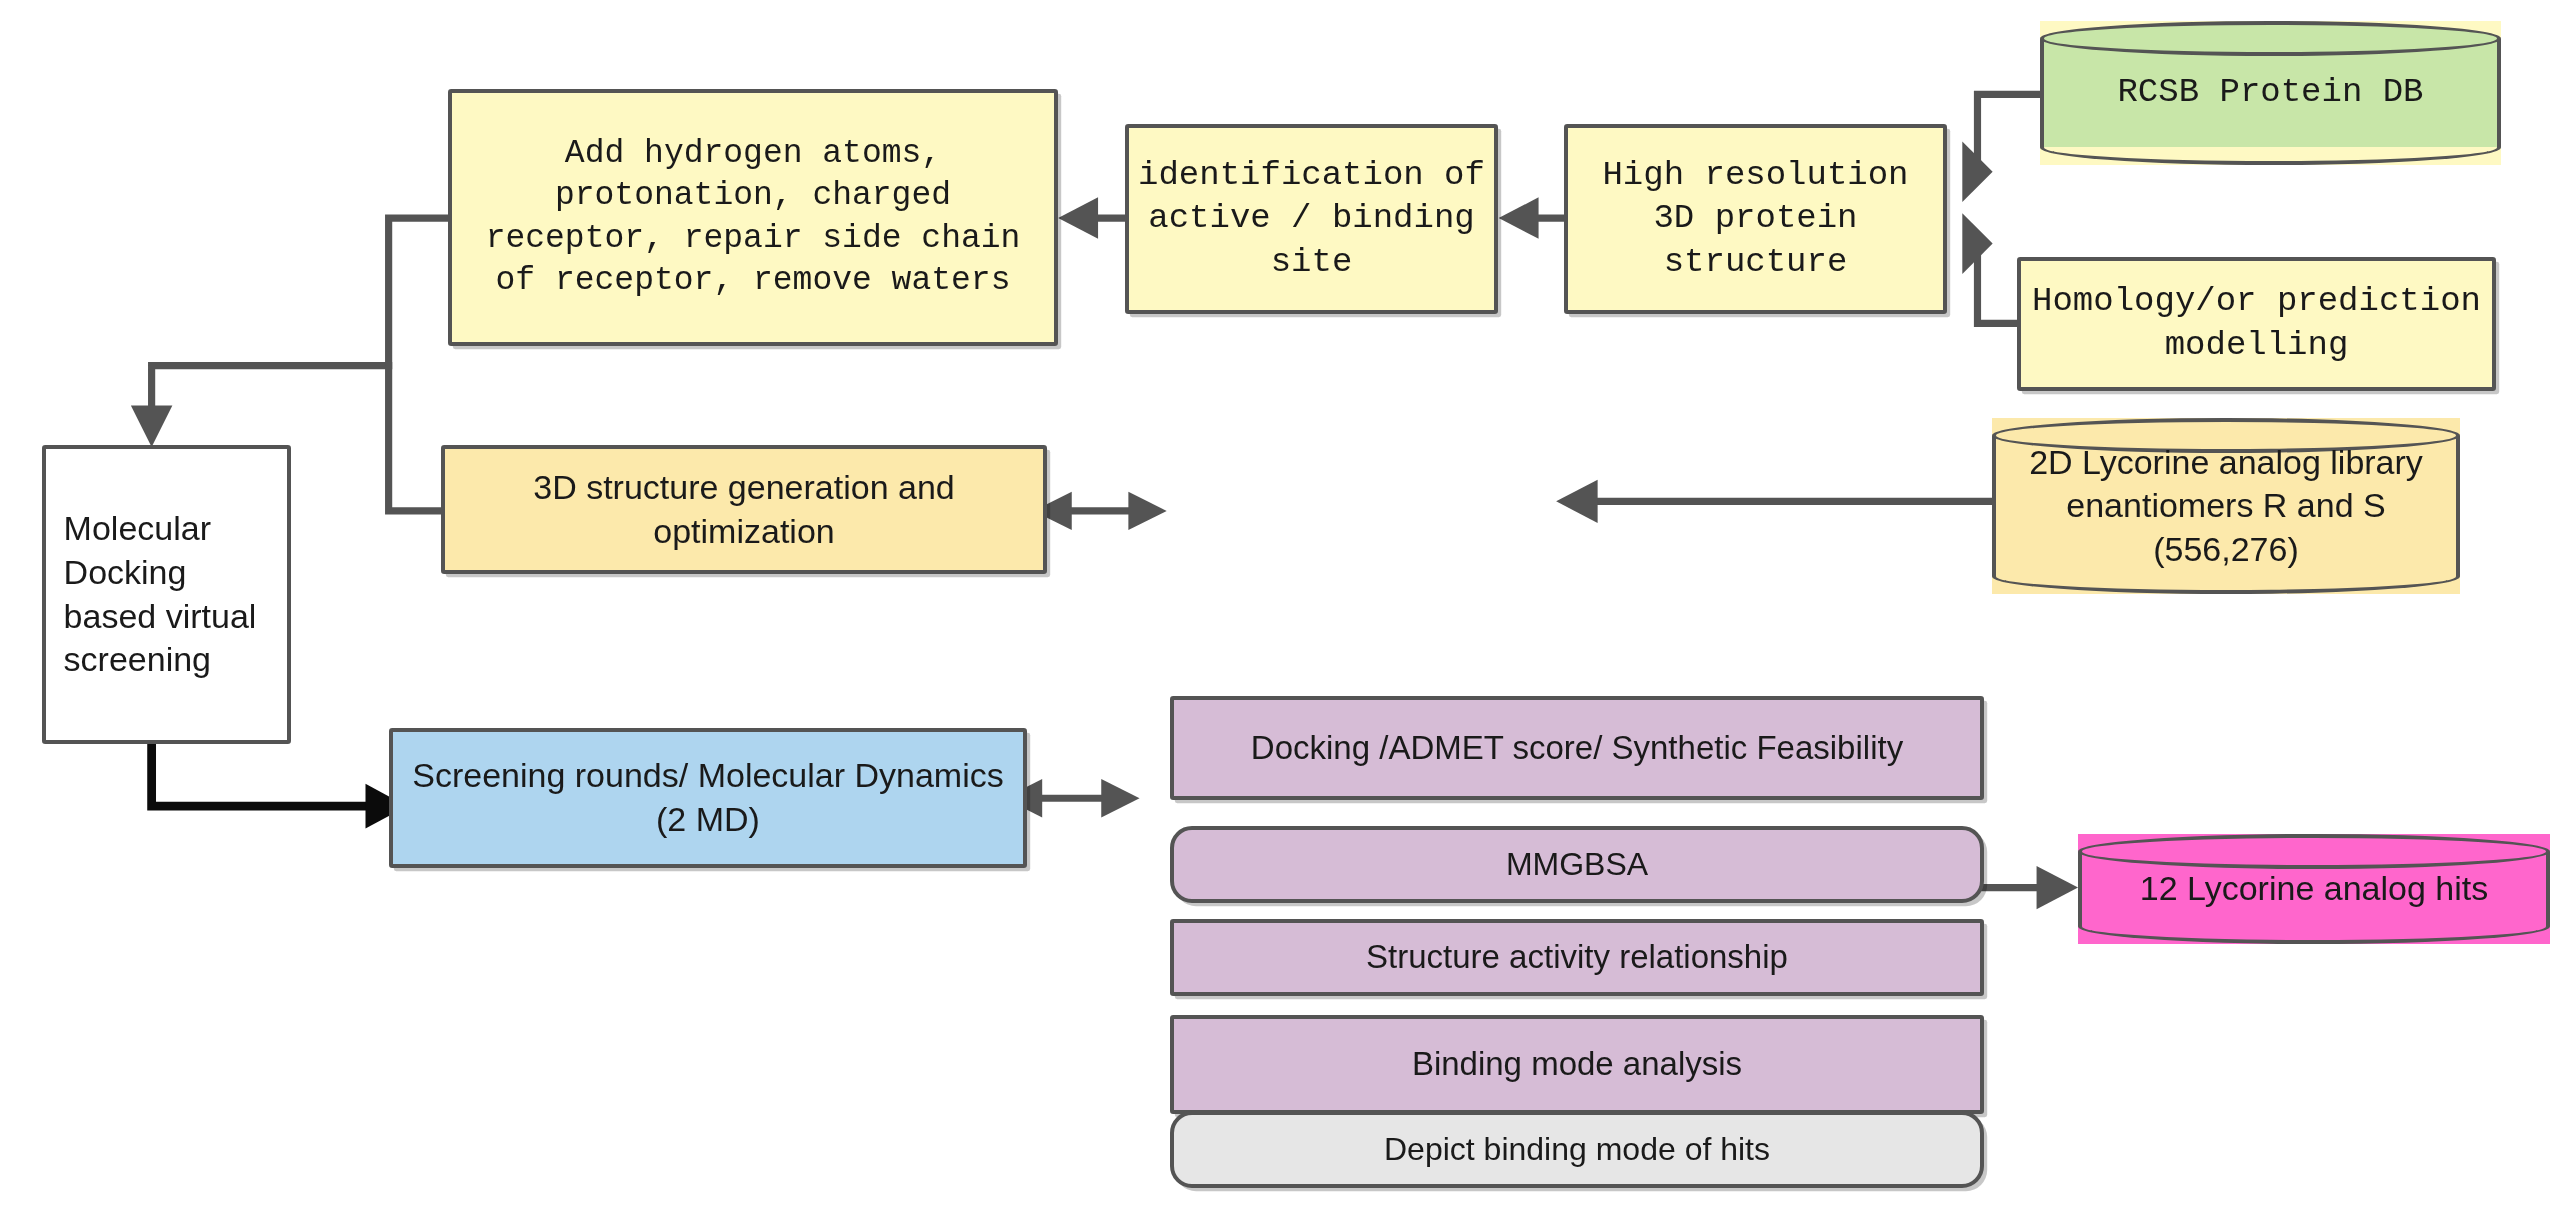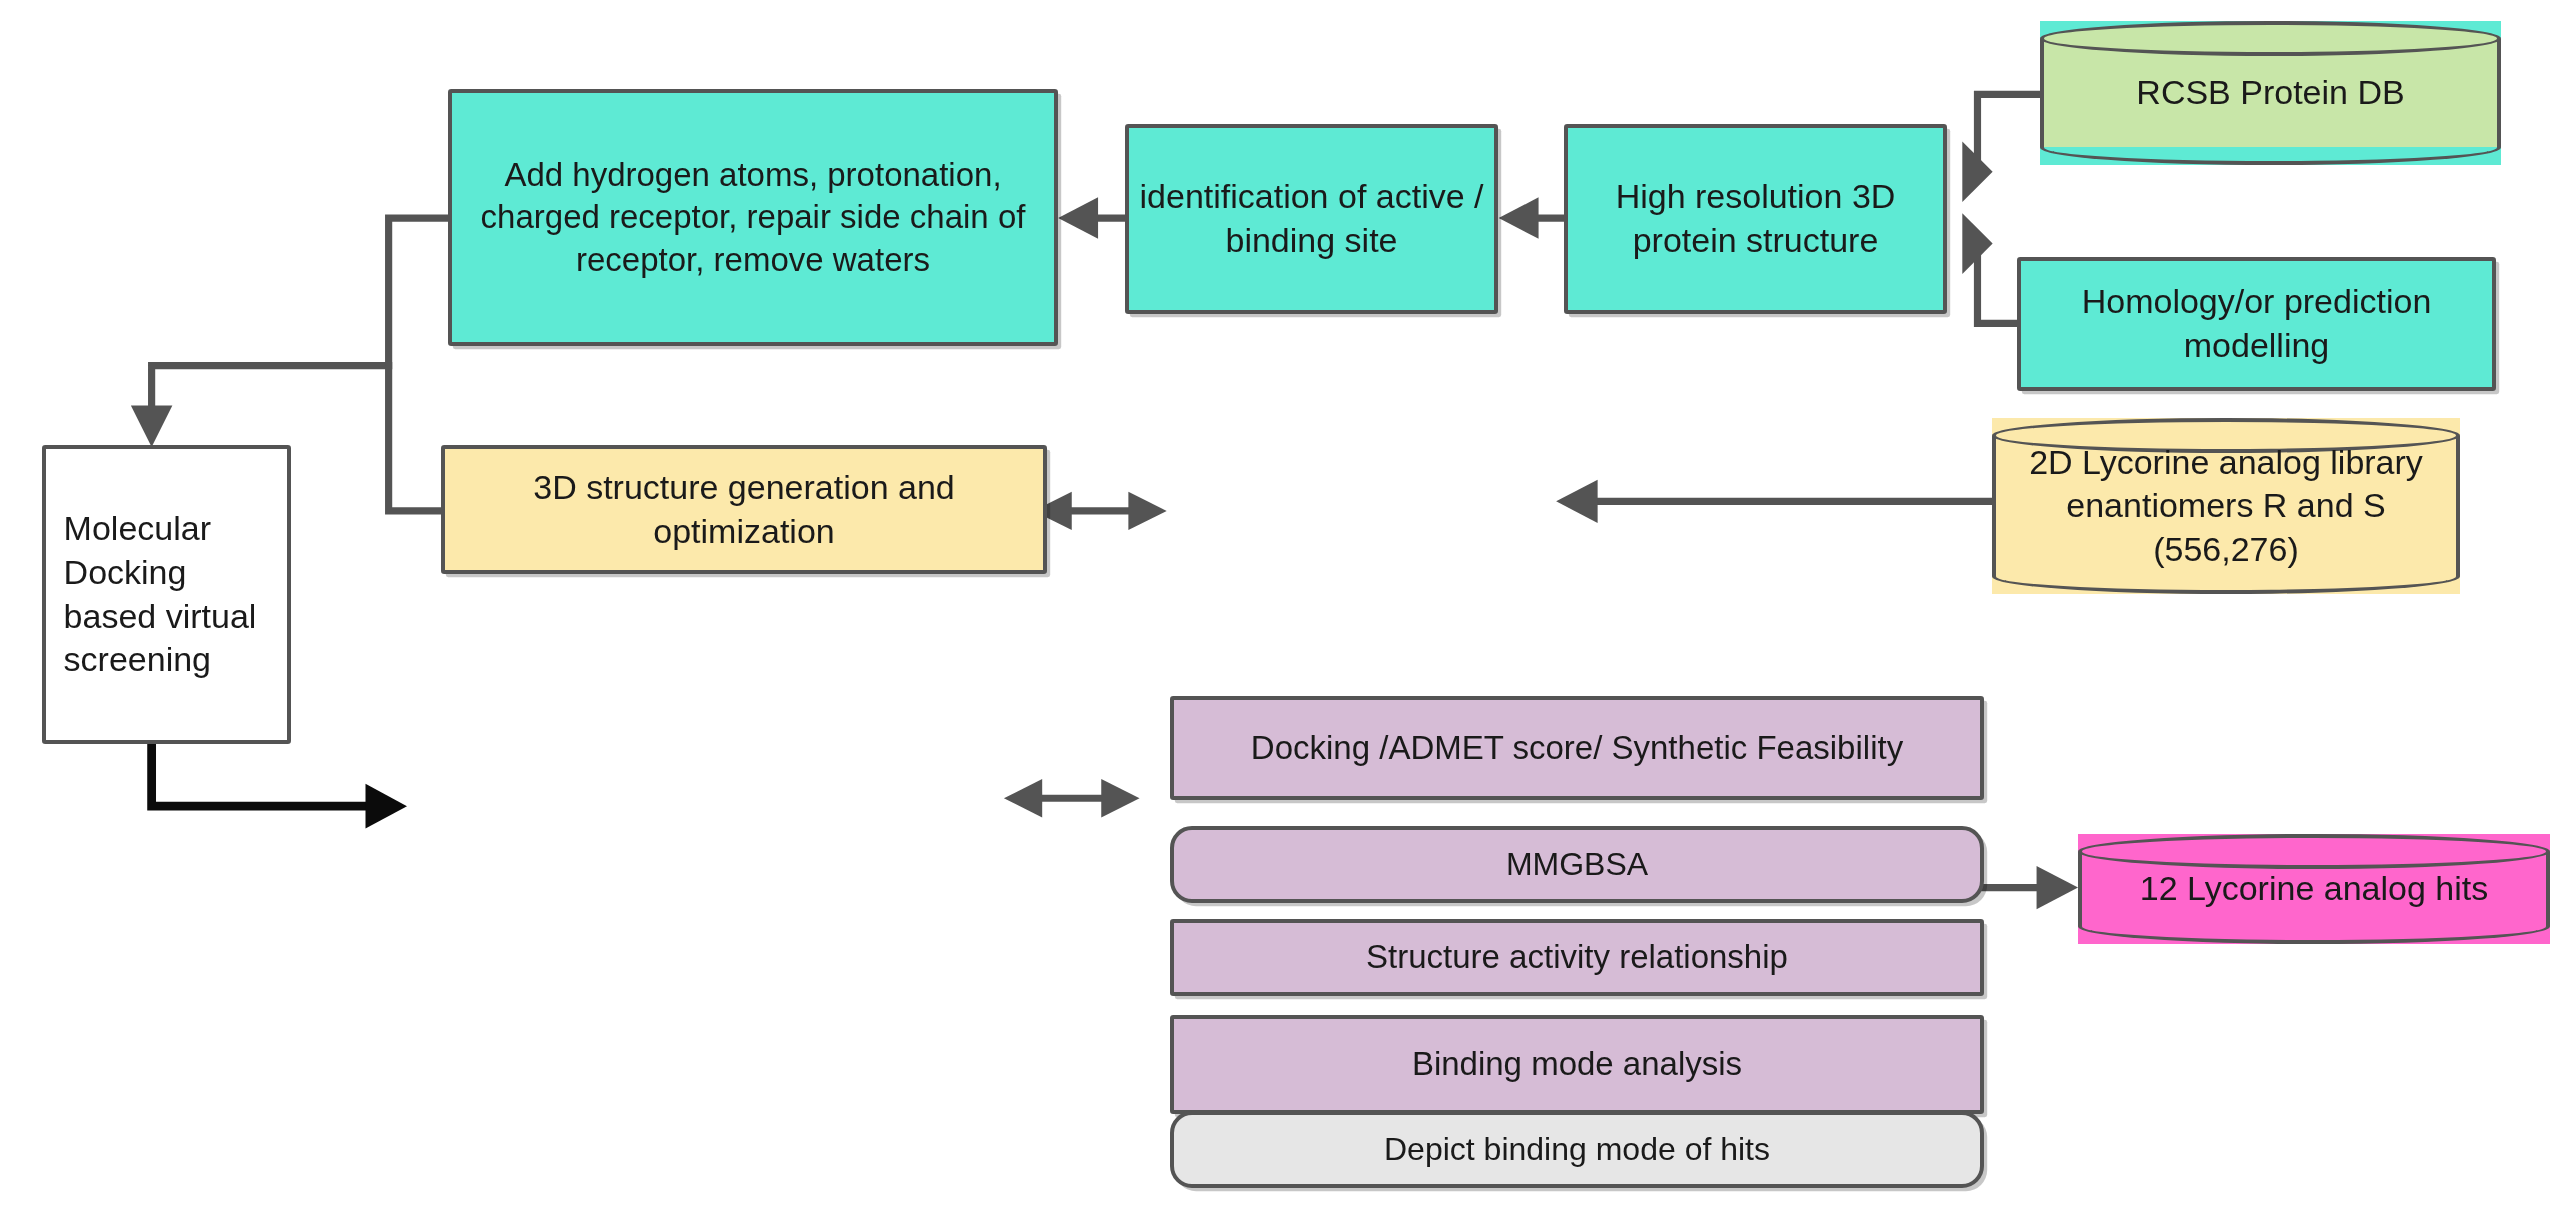--- a/index.html
+++ b/index.html
@@ -2,21 +2,21 @@
 <html style="font-size:12.8px"><head>
 <meta charset="utf-8">
 <style>
   html,body{margin:0;padding:0;background:#ffffff;}
   body{font-family:"Liberation Sans", sans-serif;}
   #canvas{position:relative;width:2576px;height:1215px;background:#ffffff;overflow:hidden;}
   .node{position:absolute;box-sizing:border-box;display:flex;align-items:center;justify-content:center;
         text-align:center;color:#1a1a1a;line-height:1.28;border:4px solid #545454;border-radius:3.2px;
         box-shadow:4px 4px 0 -0.8px rgba(0,0,0,0.22);}
   .node span{display:block;padding:0 8px;}
-  .green{background:#5eead4;}
+  .green{background:#fef9c3;font-family:Liberation Mono, monospace;}
   .yellow{background:#fce9ab;}
   .blue{background:#aed5ef;}
   .purple{background:#d6bcd6;}
   .grey{background:#e6e6e6;}
   .white{background:#ffffff;box-shadow:none;}
   .pink{background:#ff66cc;}
 
   
   .cyl{position:absolute;box-sizing:border-box;}
   .cyl .body{position:absolute;left:0;right:0;top:17.6px;bottom:17.6px;
@@ -129,20 +129,23 @@
     <div class="top"></div>
     <div class="label">
       <span>2D Lycorine analog library enantiomers R and S (556,276)</span>
     </div>
   </div>
 
   <div class="node white fs42" style="left:42px;top:445px;width:249px;height:299px;justify-content:center;">
     <span style="text-align:left;padding-left:17.6px;">Molecular Docking based virtual screening</span>
   </div>
 
+  <div class="node blue fs42" style="left:389px;top:728px;width:638px;height:140px;">
+    <span>Screening rounds/ Molecular Dynamics (2 MD)</span>
+  </div>
 
   <div class="node purple fs41" style="left:1170px;top:696px;width:814px;height:104px;">
     <span>Docking /ADMET score/ Synthetic Feasibility</span>
   </div>
 
   <div class="node purple fs40" style="left:1170px;top:826px;width:814px;height:77px;">
     <span>MMGBSA</span>
   </div>
 
   <div class="node purple fs41" style="left:1170px;top:919px;width:814px;height:77px;">

